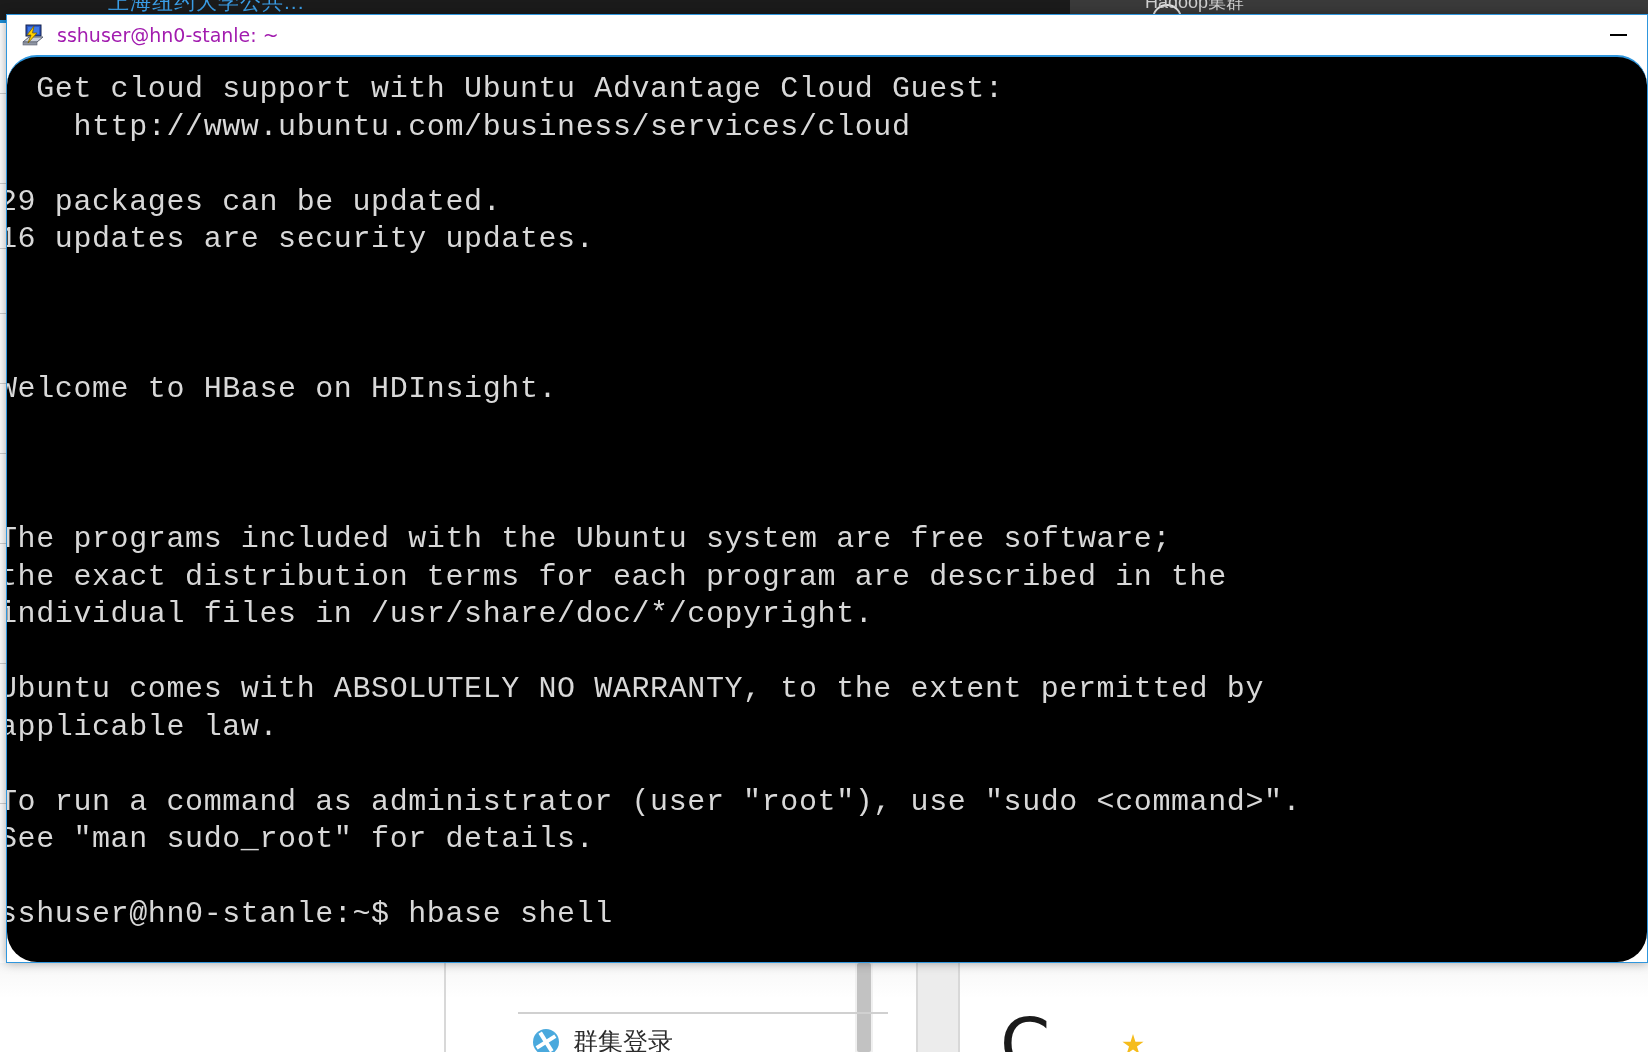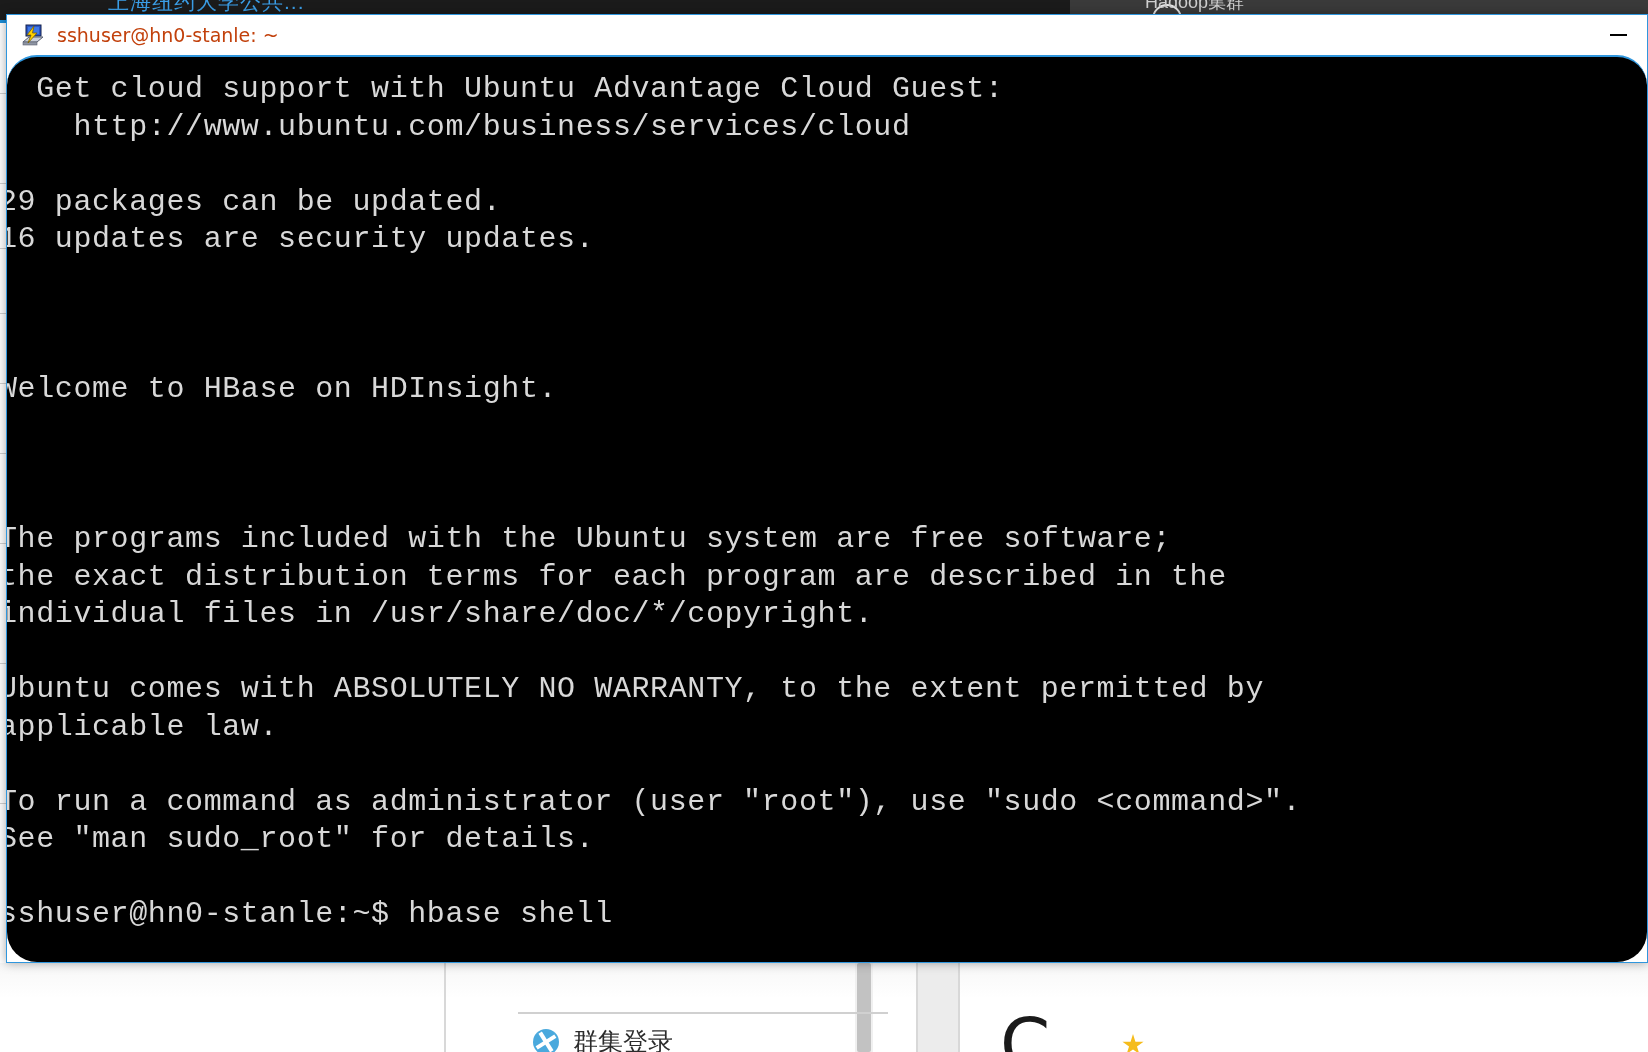--- a/index.html
+++ b/index.html
@@ -210,21 +210,21 @@
   }
   #title-icon {
     position: relative;
     width: 24px; height: 22px;
     margin-left: 14px;
     flex: none;
   }
   #title-text {
     margin-left: 12px;
     font-size: 19px;
-    color: #c2410c;
+    color: #a21caf;
     white-space: nowrap;
     font-family: "DejaVu Sans", sans-serif;
   }
   #window-controls {
     position: absolute;
     right: 0; top: 0;
     height: 40px;
     display: flex;
     align-items: center;
   }

